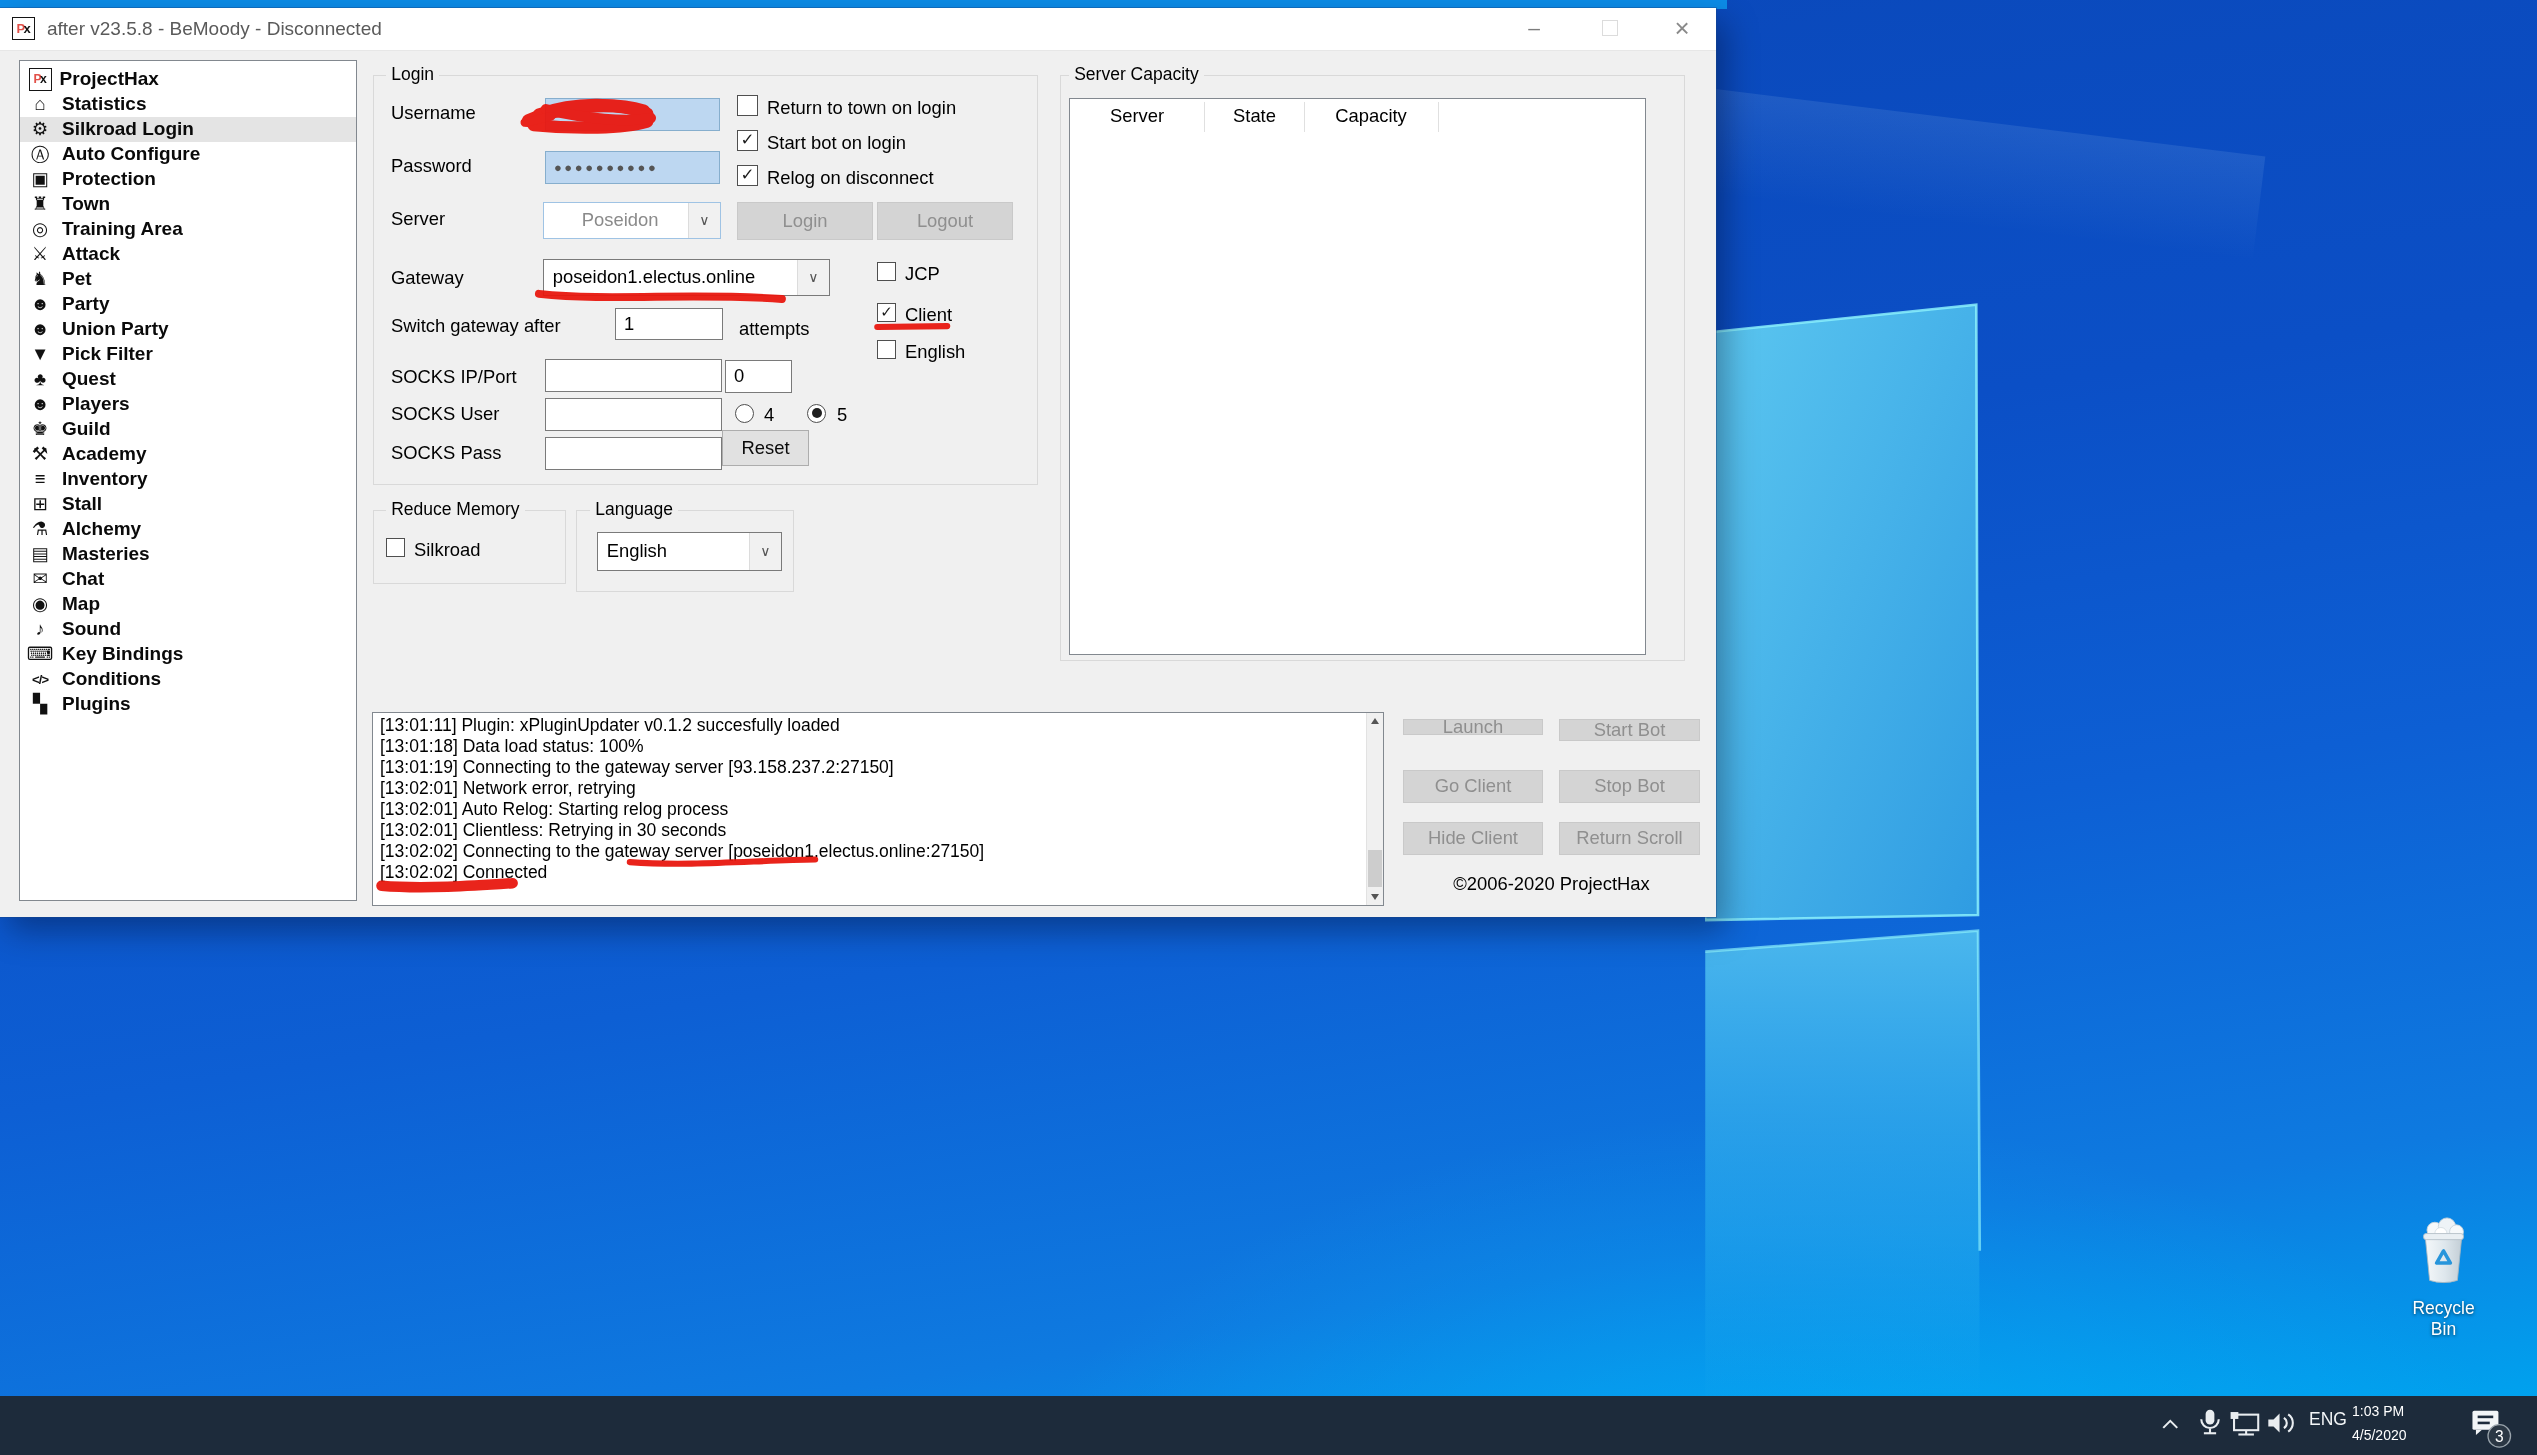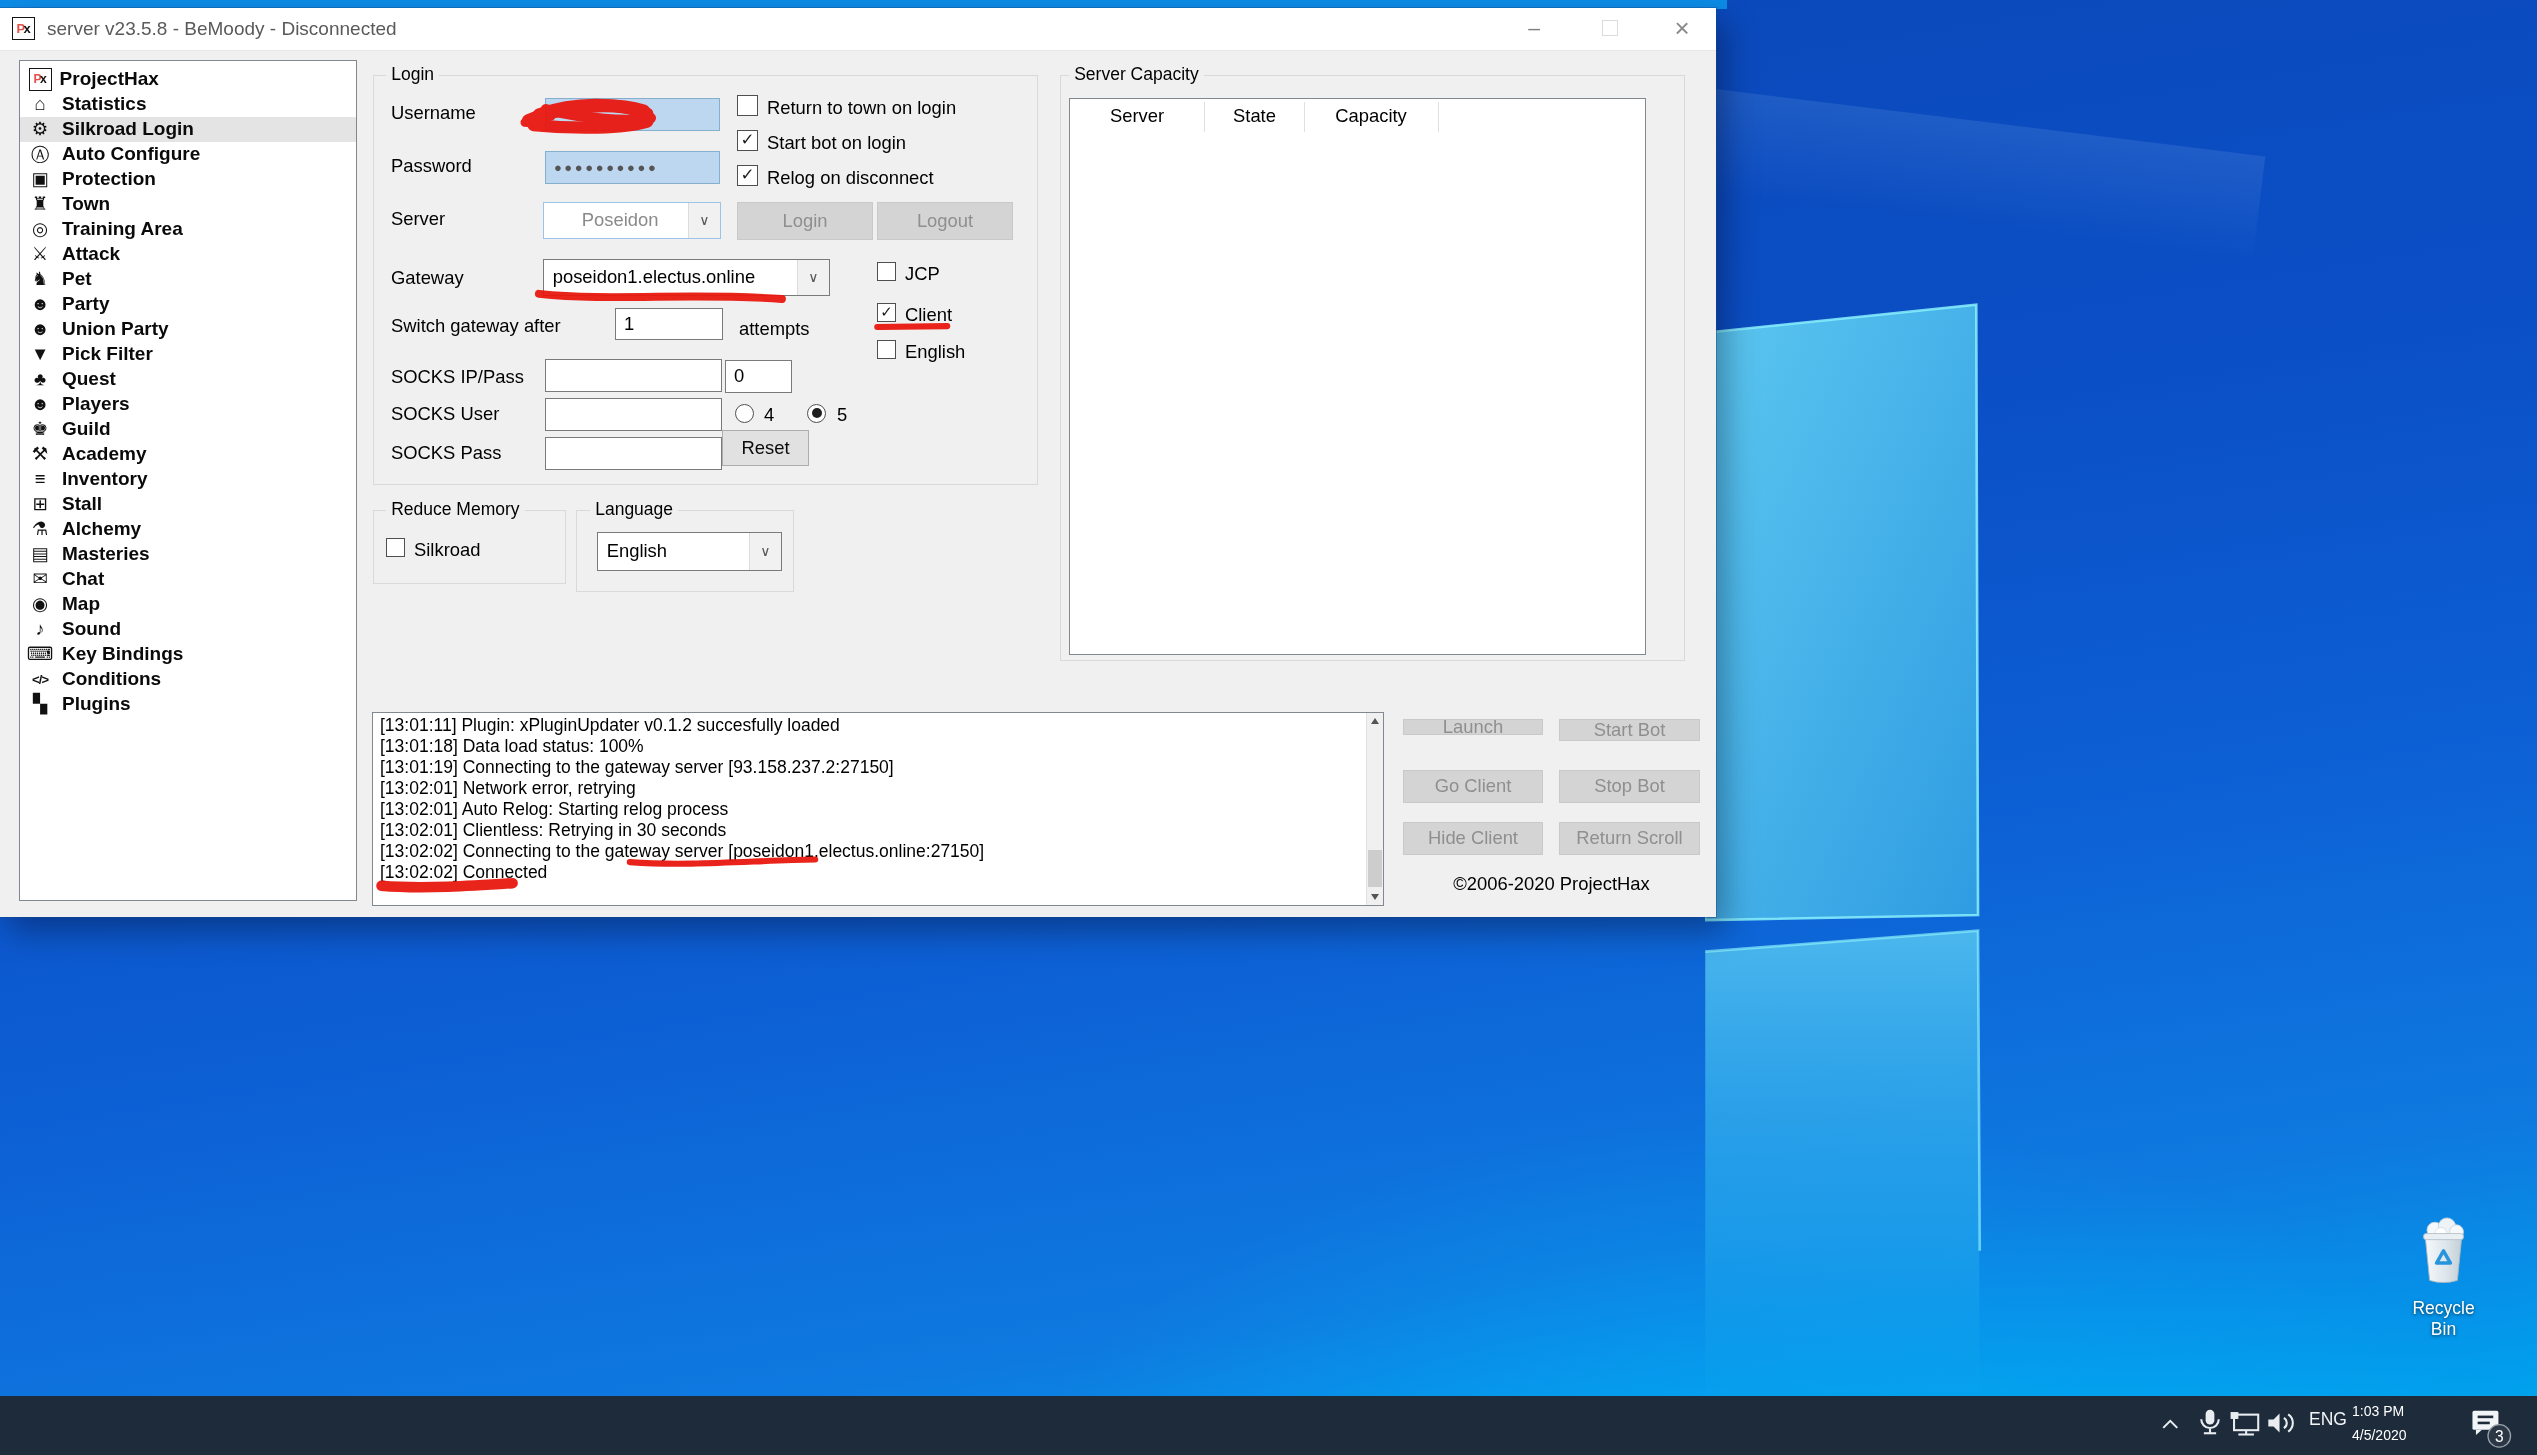--- a/index.html
+++ b/index.html
@@ -188,21 +188,21 @@
       <text x="35" y="40" text-anchor="middle" font-size="18" fill="#ffffff">3</text>
     </svg>
   </div>
 
   <div class="window">
     <div class="titlebar">
       <span class="pxlogo title-icon">
         <b class="pxp">P</b>
           <b class="pxx">x</b>
       </span>
-      <span class="title-text">server v23.5.8 - BeMoody - Disconnected</span>
+      <span class="title-text">after v23.5.8 - BeMoody - Disconnected</span>
       <div class="wbtn wbtn-min">–</div>
       <div class="wbtn wbtn-max">
           <span class="max-box"></span>
         </div>
       <div class="wbtn wbtn-close">×</div>
     </div>
 
     <div class="sidebar">
       <div class="sb-item">
         <span class="pxlogo sb-px">
@@ -335,21 +335,21 @@
       <span class="combo-val">poseidon1.electus.online</span>
       <span class="combo-arr">∨</span>
     </div>
 
     <span class="lbl" style="left:391px;top:307px">Switch gateway after</span>
     <div class="tf" style="left:615px;top:300px;width:108px;height:32px">
         <span>1</span>
       </div>
     <span class="lbl" style="left:739px;top:310px">attempts</span>
 
-    <span class="lbl" style="left:391px;top:358px">SOCKS IP/Pass</span>
+    <span class="lbl" style="left:391px;top:358px">SOCKS IP/Port</span>
     <div class="tf" style="left:545px;top:351px;width:177px;height:33px"></div>
     <div class="tf" style="left:725px;top:352px;width:67px;height:33px">
         <span>0</span>
       </div>
 
     <span class="lbl" style="left:391px;top:395px">SOCKS User</span>
     <div class="tf" style="left:545px;top:390px;width:177px;height:33px"></div>
     <span class="radio" style="left:735px;top:396px"></span>
     <span class="lbl" style="left:764px;top:396px">4</span>
     <span class="radio on" style="left:807px;top:396px"></span>

